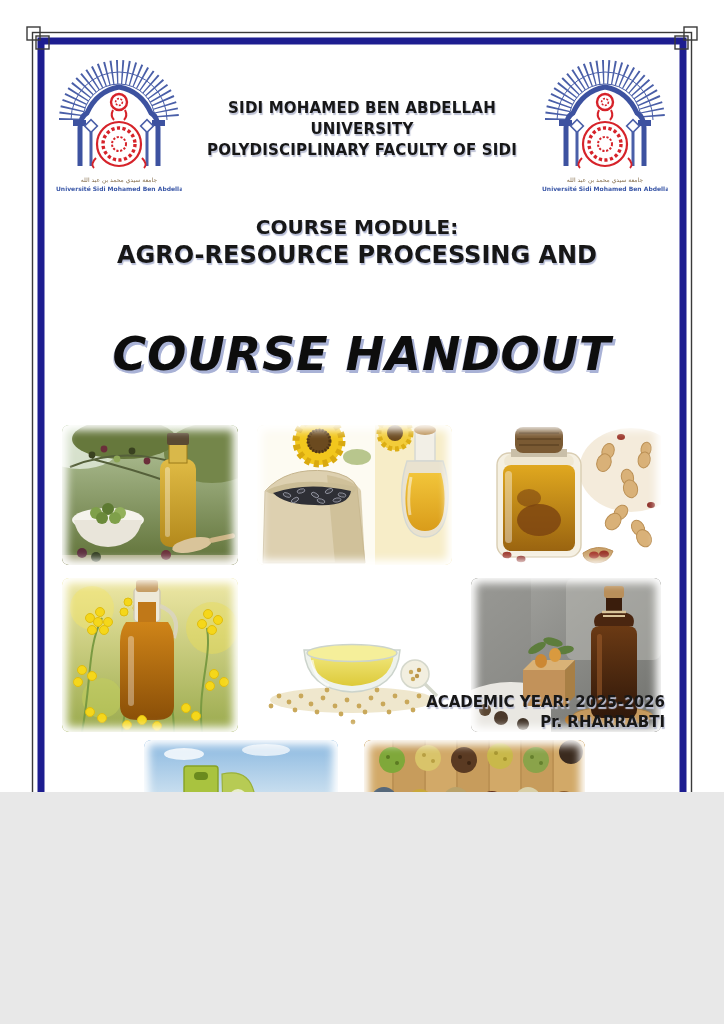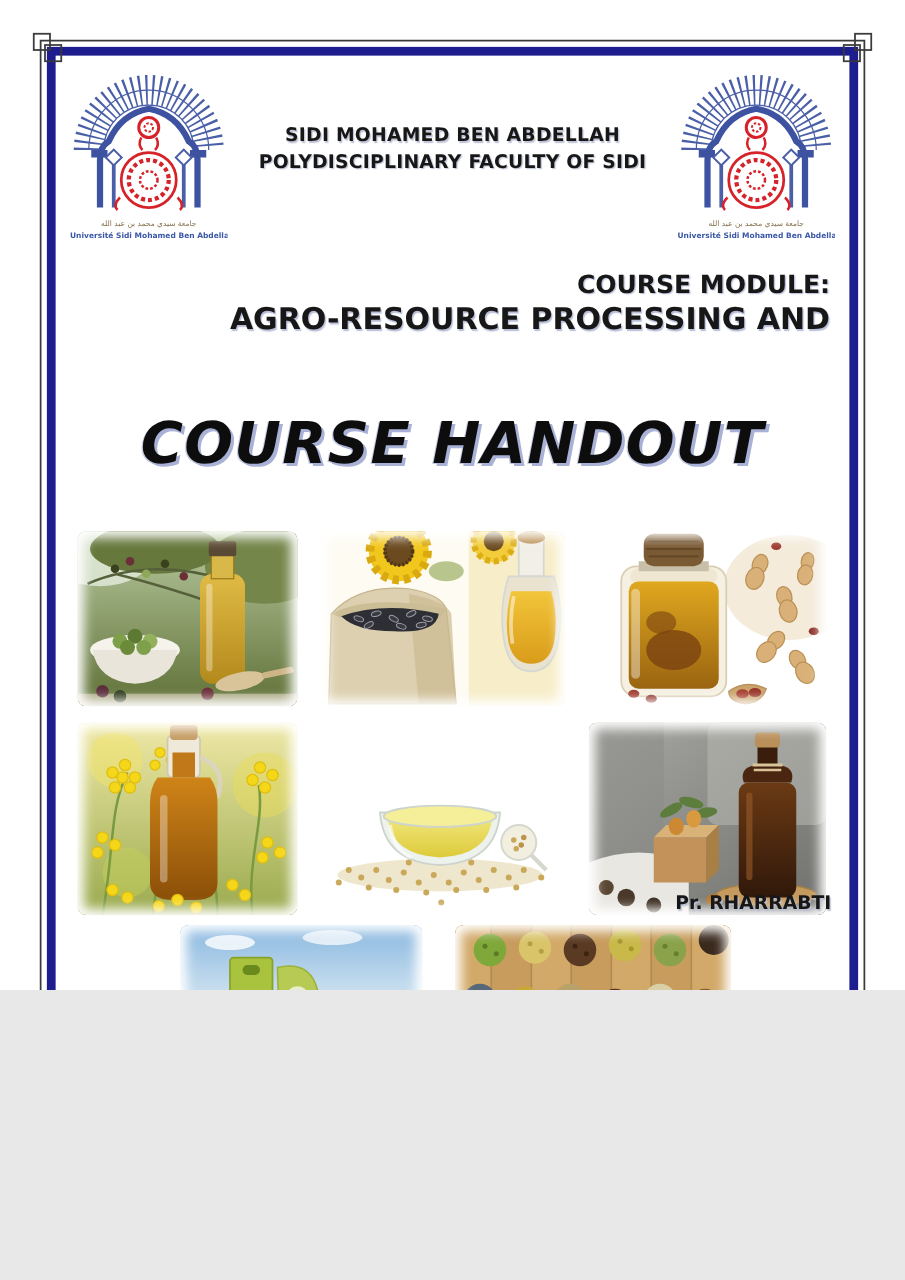--- a/index.html
+++ b/index.html
@@ -18,21 +18,21 @@
   .logo-latin{font-size:6px;font-weight:bold;color:#3a57a7;line-height:9px;white-space:nowrap;overflow:hidden;}
 
   
   .header-text{
     position:absolute;left:178px;right:178px;top:98px;text-align:center;
     font-weight:bold;font-size:15px;line-height:21px;color:#171717;
     text-shadow:1px 1.5px 1px #bcc0d4;letter-spacing:.2px;
   }
   
   .module-block{
-    position:absolute;left:50px;right:60px;top:214px;text-align:right;color:#171717;
+    position:absolute;left:50px;right:60px;top:214px;text-align:center;color:#171717;
     font-weight:bold;text-shadow:1px 1.5px 1px #b6bcd6;
   }
   .module-label{font-size:20px;line-height:27px;}
   .module-title{font-size:24px;line-height:28px;}
 
   
   .main-title{
     position:absolute;left:0;right:0;top:327px;text-align:center;
     font-size:46px;font-weight:bold;color:#0d0d0d;letter-spacing:1px;
     text-shadow:2.5px 2.5px 0 #a9b2d6,-1px 1.5px 0 #c6cbe2;
@@ -121,20 +121,21 @@
       <circle cx="63" cy="84" r="16" fill="none" stroke="#d6232a" stroke-width="3.4" stroke-dasharray="3.2,2.4"></circle>
       <circle cx="63" cy="84" r="7" fill="none" stroke="#d6232a" stroke-width="2" stroke-dasharray="2.2,1.6"></circle>
       <path d="M40,98 Q34,104 38,108 M86,98 Q92,104 88,108" fill="none" stroke="#d6232a" stroke-width="2"></path>
     </svg>
     <div class="logo-arabic">جامعة سيدي محمد بن عبد الله</div>
     <div class="logo-latin">Université Sidi Mohamed Ben Abdellah</div>
   </div>
 
   <div class="header-text">
     <div>SIDI MOHAMED BEN ABDELLAH</div>
+    <div>UNIVERSITY</div>
     <div>POLYDISCIPLINARY FACULTY OF SIDI</div>
   </div>
 
   <div class="module-block">
     <div class="module-label">COURSE MODULE:</div>
     <div class="module-title">AGRO-RESOURCE PROCESSING AND</div>
   </div>
 
   <div class="main-title">COURSE HANDOUT</div>
 
@@ -578,16 +579,17 @@
             <path d="M135,157 L136,128"></path>
             <path d="M169,157 L170,130"></path>
         </g>
         <ellipse cx="207" cy="142" rx="7" ry="5" fill="#b97a2e"></ellipse>
         <circle cx="46" cy="148" r="5" fill="#8a5a32"></circle>
       </svg>
     </div>
   </div>
 
   <div class="footer">
+    <div>ACADEMIC YEAR: 2025-2026</div>
     <div>Pr. RHARRABTI</div>
   </div>
 
 </div>
 
 </body></html>

